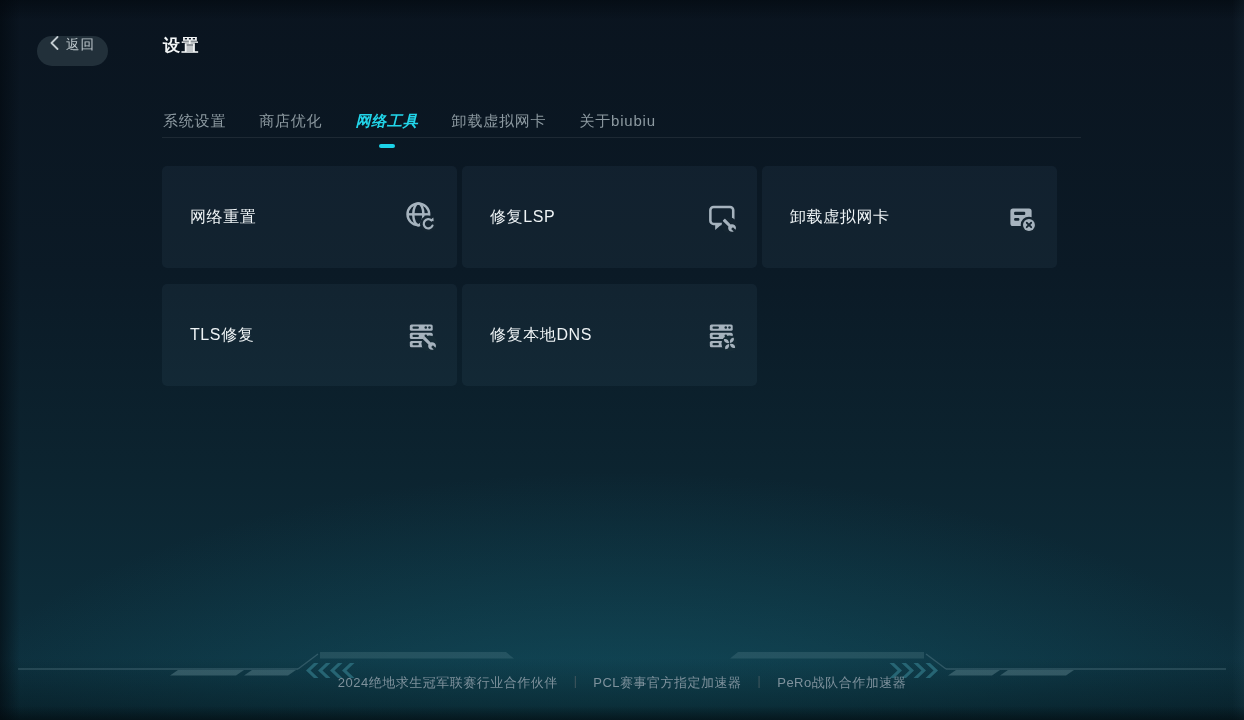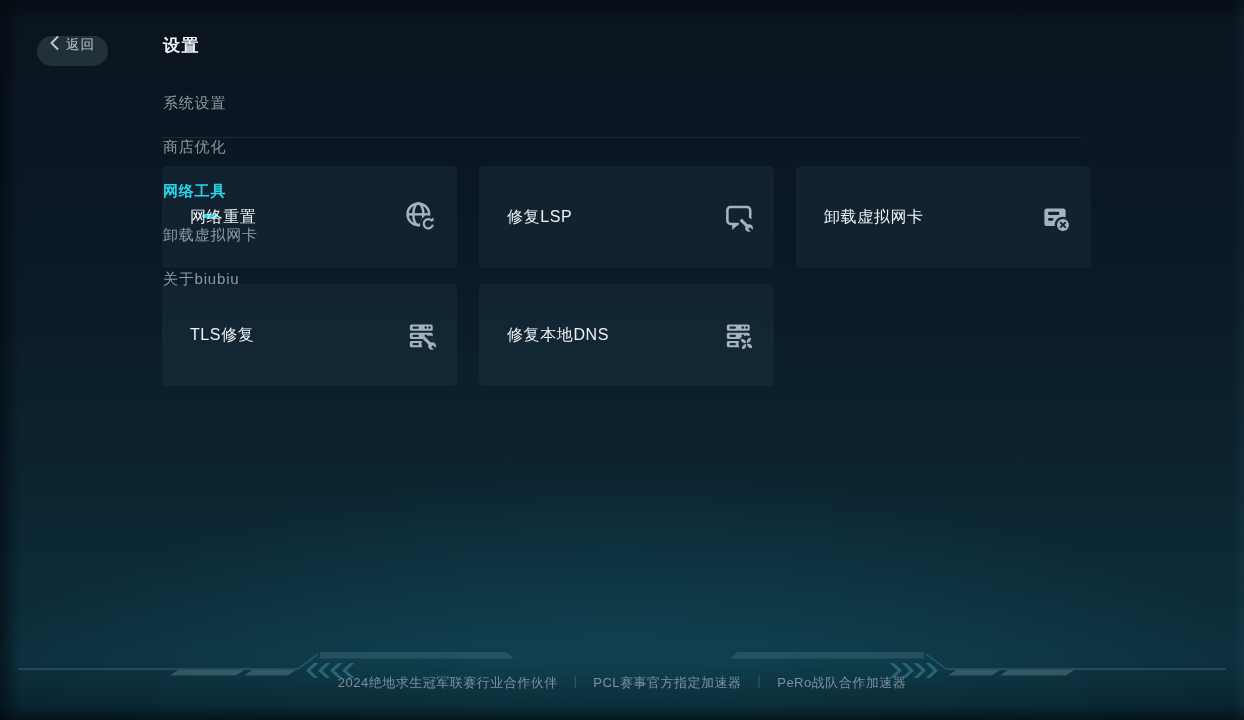--- a/index.html
+++ b/index.html
@@ -27,33 +27,33 @@
     background:rgba(98,117,126,0.28);display:flex;align-items:flex-start;justify-content:center;
     gap:7px;color:#bcc6cb;font-size:13.5px;cursor:pointer;letter-spacing:1px;
   }
   .back-btn svg{display:block;}
 
   .page-title{
     position:absolute;left:163px;top:34px;font-size:17px;font-weight:700;
     color:#f2f5f6;letter-spacing:1.5px;
   }
 
-  .tabs{position:absolute;left:163px;top:94px;display:flex;gap:21px;flex-direction:column;}
+  .tabs{position:absolute;left:163px;top:112px;display:flex;gap:33px;}
   .tab{position:relative;font-size:15px;color:#8d9aa1;letter-spacing:0.8px;cursor:pointer;padding-bottom:4px;}
-  .tab.active{color:#22d5e9;font-weight:700;}
+  .tab.active{color:#22d5e9;font-weight:700;font-style:italic;}
   .tab-underline{
     position:absolute;left:50%;transform:translateX(-50%);bottom:-13px;
     width:16px;height:4px;border-radius:2px;background:#1cd2e8;
   }
 
   .divider{position:absolute;left:162px;top:137px;width:919px;height:1px;background:rgba(255,255,255,0.08);}
 
   .tool-grid{
     position:absolute;left:162px;top:166px;width:920px;
-    display:grid;grid-template-columns:repeat(3,295px);grid-auto-rows:102px;gap:16px 22px;
+    display:grid;grid-template-columns:repeat(3,295px);grid-auto-rows:102px;gap:16px 5px;
   }
   .tool-card{
     --card-bg:#142430;
     border-radius:5px;background:rgba(142,193,232,0.055);
     display:flex;align-items:center;justify-content:space-between;
     padding:0 19px 0 28px;cursor:pointer;
   }
   .tool-card:nth-child(n+4){--card-bg:#152a35;}
   .tool-card:nth-child(7){--card-bg:#17333d;}
   .tool-label{font-size:16px;color:#eef3f5;font-weight:500;letter-spacing:0.6px;}

